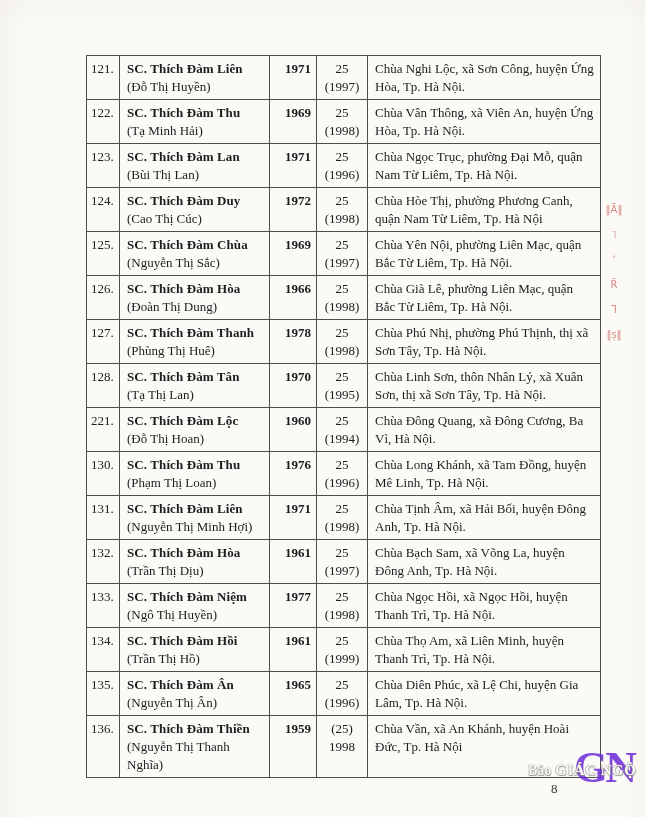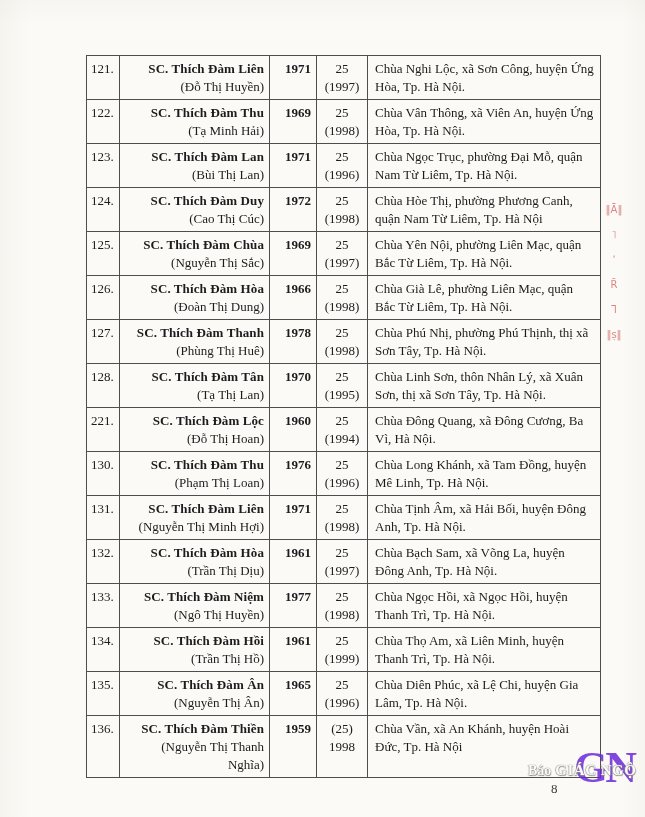--- a/index.html
+++ b/index.html
@@ -33,21 +33,21 @@
   }
   .roster td {
     border: 1px solid #4e4e50;
     vertical-align: top;
     padding: 4px 5px 3px 5px;
     font-size: 13px;
     line-height: 18px;
     height: 42px;
   }
   .roster .c-no     { width: 33px;  padding-left: 4px; }
-  .roster .c-name   { width: 150px; padding-left: 7px; text-align: right; }
+  .roster .c-name   { width: 150px; padding-left: 7px; }
   .roster .c-year   { width: 47px;  text-align: right; font-weight: bold; }
   .roster .c-num    { width: 51px;  text-align: center; }
   .roster .c-addr   { width: 233px; padding-left: 7px; padding-right: 6px; }
   .name-line { font-weight: bold; letter-spacing: 0.1px; }
   .birth-line { font-weight: normal; }
 
   
   .margin-stamp {
     position: absolute;
     left: 603px; top: 204px;

